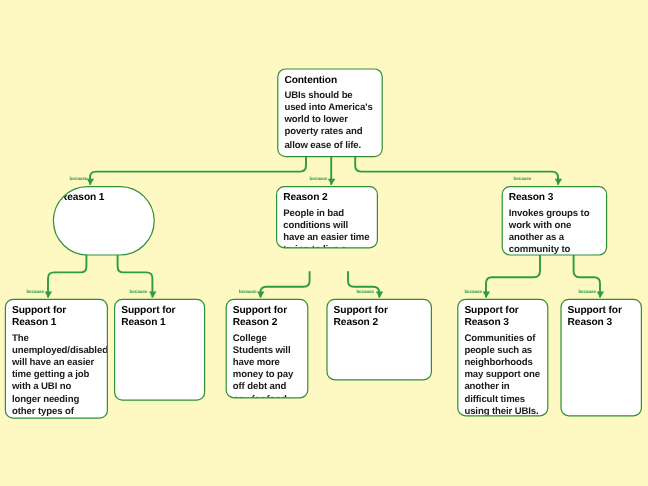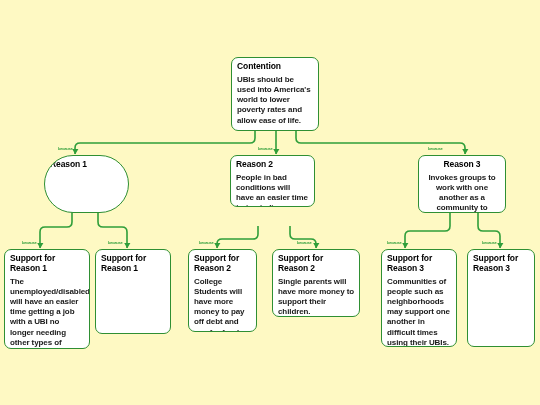--- a/index.html
+++ b/index.html
@@ -104,42 +104,41 @@
 
   <div class="node" style="left:44px; top:155px; width:85px; height:58px;border-radius:29px;">
     <p class="node-title">Reason 1</p>
   </div>
 
   <div class="node" style="left:230px; top:155px; width:85px; height:52px;">
     <p class="node-title">Reason 2</p>
     <p class="node-body">People in bad conditions will have an easier time trying to live a more normal life.</p>
   </div>
 
-  <div class="node" style="left:418px; top:155px; width:88px; height:58px;text-align:center;">
+  <div class="node" style="left:418px; top:155px; width:88px; height:58px;">
     <p class="node-title">Reason 3</p>
     <p class="node-body">Invokes groups to work with one another as a community to survive.</p>
   </div>
 
   <div class="node" style="left:4px; top:249px; width:86px; height:100px;">
     <p class="node-title">Support for Reason 1</p>
     <p class="node-body">The unemployed/disabled will have an easier time getting a job with a UBI no longer needing other types of services to provide for them.</p>
   </div>
 
   <div class="node" style="left:95px; top:249px; width:76px; height:85px;">
     <p class="node-title">Support for Reason 1</p>
   </div>
 
   <div class="node" style="left:188px; top:249px; width:69px; height:83px;">
     <p class="node-title">Support for Reason 2</p>
     <p class="node-body">College Students will have more money to pay off debt and pay for food and items.</p>
   </div>
 
   <div class="node" style="left:272px; top:249px; width:88px; height:68px;">
     <p class="node-title">Support for Reason 2</p>
-    <p class="node-body">Single parents will have more money to support their children.</p>
   </div>
 
   <div class="node" style="left:381px; top:249px; width:76px; height:98px;">
     <p class="node-title">Support for Reason 3</p>
     <p class="node-body">Communities of people such as neighborhoods may support one another in difficult times using their UBIs.</p>
   </div>
 
   <div class="node" style="left:467px; top:249px; width:68px; height:98px;">
     <p class="node-title">Support for Reason 3</p>
   </div>

